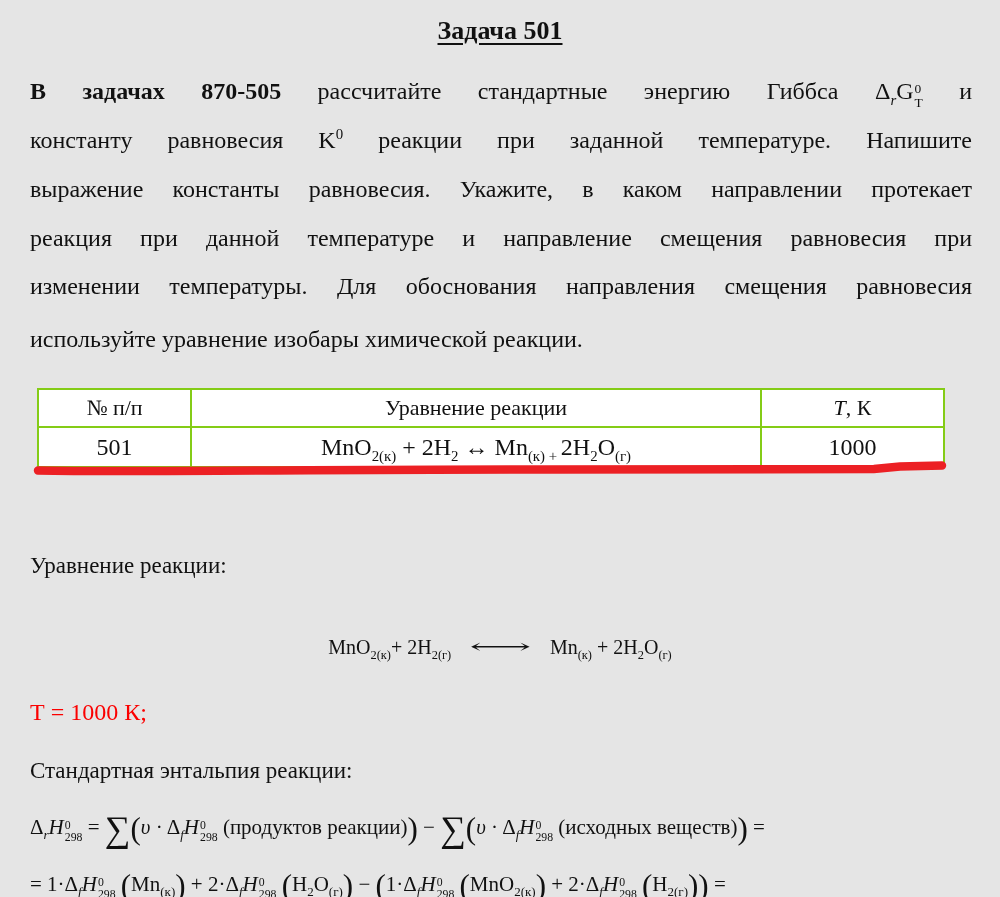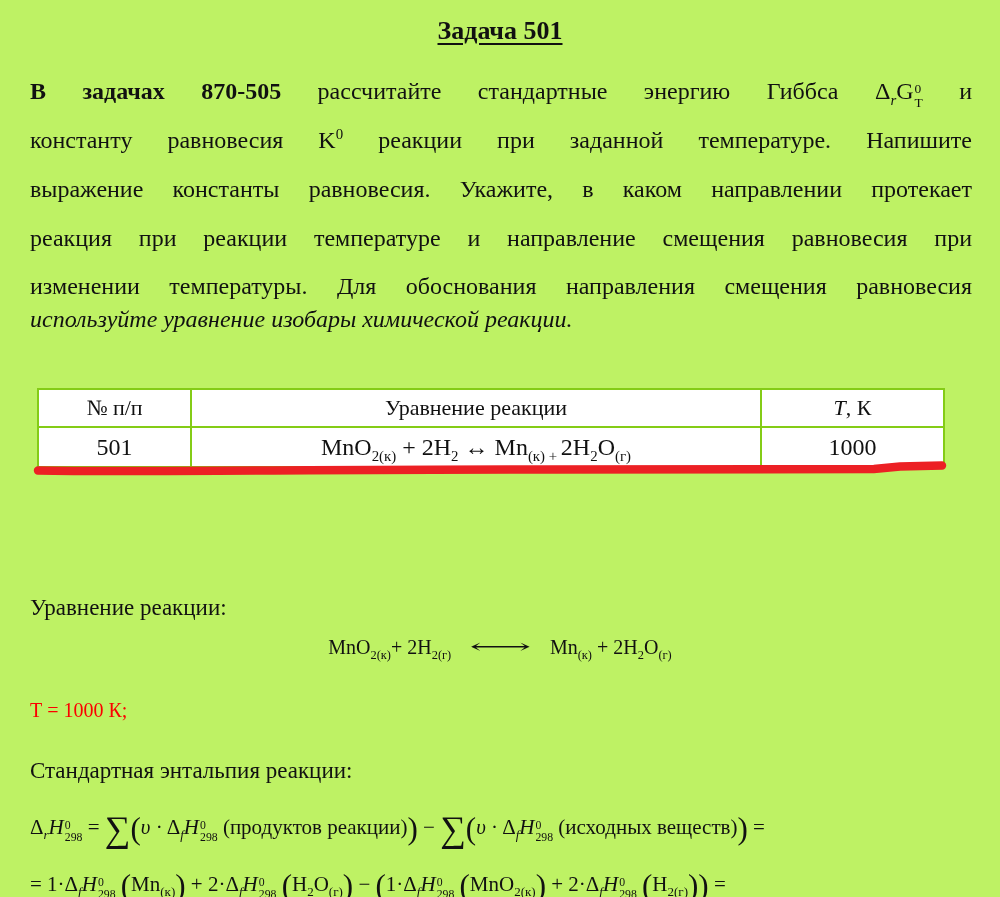--- a/index.html
+++ b/index.html
@@ -1,17 +1,17 @@
 <!DOCTYPE html>
 <html><head>
 <meta charset="utf-8">
 <style>
   html,body{margin:0;padding:0;background:#ffffff;}
   #page{
-    position:relative;width:1000px;height:897px;background:#bef264;
+    position:relative;width:1000px;height:897px;background:#e5e5e5;
     font-family:"Liberation Serif","DejaVu Serif",serif;color:#111;
     overflow:hidden;
   }
   .abs{position:absolute;}
   .center{left:0;right:0;text-align:center;}
   .ul{text-decoration:underline;text-underline-offset:4px;text-decoration-thickness:2px;}
   .title{font-size:26px;font-weight:bold;}
   .pline{left:30px;right:28px;font-size:24px;line-height:1.15;text-align:justify;text-align-last:justify;}
   .pline.last{text-align-last:left;}
   sub{font-size:0.62em;line-height:0;}
@@ -24,38 +24,38 @@
   table.ptable{border-collapse:collapse;table-layout:fixed;background:#fff;}
   table.ptable th,table.ptable td{
     border:2px solid #84cc16;text-align:center;vertical-align:middle;
     font-weight:normal;padding:0;
   }
   table.ptable th{font-size:22px;height:36px;}
   table.ptable td{font-size:24px;height:38px;}
   .label-text{font-size:23px;}
   .solhead{font-size:26px;font-weight:bold;}
   .eqline{font-size:20px;}
-  .rednote{font-size:20px;color:#fb0000;}
+  .rednote{font-size:24px;color:#fb0000;}
   .formula{font-size:21px;white-space:nowrap;}
   .marker{z-index:5;}
 </style>
 </head>
 <body>
 
 <div id="page">
 
   <div class="abs center title ul" style="top:16px;">Задача 501</div>
 
   <div>
     <div class="abs pline" style="top:78px;"><b>В задачах 870-505</b> рассчитайте стандартные энергию Гиббса Δ<sub class="it">r</sub>G<span class="ss"><span>0</span><br>Т</span> и</div>
     <div class="abs pline" style="top:127px;">константу равновесия K<sup>0</sup> реакции при заданной температуре. Напишите</div>
     <div class="abs pline" style="top:176px;">выражение константы равновесия. Укажите, в каком направлении протекает</div>
-    <div class="abs pline" style="top:225px;">реакция при реакции температуре и направление смещения равновесия при</div>
+    <div class="abs pline" style="top:225px;">реакция при данной температуре и направление смещения равновесия при</div>
     <div class="abs pline" style="top:273px;">изменении температуры. Для обоснования направления смещения равновесия</div>
-    <div class="abs pline last" style="top:306px;font-style:italic;">используйте уравнение изобары химической реакции.</div>
+    <div class="abs pline last" style="top:326px;">используйте уравнение изобары химической реакции.</div>
   </div>
 
   <table class="abs ptable" style="top:388px;left:37px;width:906px;">
     <colgroup>
         <col style="width:153px">
         <col style="width:570px">
         <col style="width:183px">
       </colgroup>
     <tbody>
       <tr>
@@ -69,21 +69,21 @@
         <td>1000</td>
       </tr>
     </tbody>
   </table>
 
   <svg class="abs marker" style="left:28px;top:456px;" width="924" height="24" viewBox="0 0 924 24">
     <path d="M10 14.5 C 120 16.5 300 13 520 13.5 C 650 14 780 13.8 846 13 L 872 10.5 L 914 9.5" stroke="#ec2024" stroke-width="8.5" fill="none" stroke-linecap="round"></path>
   </svg>
 
 
-  <div class="abs label-text" style="left:30px;top:595px;">Уравнение реакции:</div>
+  <div class="abs label-text" style="left:30px;top:553px;">Уравнение реакции:</div>
 
   <div class="abs center eqline" style="top:634px;">MnO<sub>2(к)</sub>+ 2H<sub>2(г)</sub> <span class="larr">⟷</span> Mn<sub>(к)</sub> + 2H<sub>2</sub>O<sub>(г)</sub></div>
 
   <div class="abs rednote" style="left:30px;top:699px;">Т = 1000 К;</div>
 
   <div class="abs label-text" style="left:30px;top:758px;">Стандартная энтальпия реакции:</div>
 
   <div class="abs formula" style="left:30px;top:815px;">Δ<sub class="it">r</sub><i>H</i><span class="ss"><span>0</span><br>298</span> = <span class="sum">∑</span><span class="bp">(</span><i>υ</i> · Δ<sub class="it">f</sub><i>H</i><span class="ss"><span>0</span><br>298</span> (продуктов реакции)<span class="bp">)</span> − <span class="sum">∑</span><span class="bp">(</span><i>υ</i> · Δ<sub class="it">f</sub><i>H</i><span class="ss"><span>0</span><br>298</span> (исходных веществ)<span class="bp">)</span> =</div>
 
   <div class="abs formula" style="left:30px;top:872px;">= 1·Δ<sub class="it">f</sub><i>H</i><span class="ss"><span>0</span><br>298</span> <span class="bp">(</span>Mn<sub>(к)</sub><span class="bp">)</span> + 2·Δ<sub class="it">f</sub><i>H</i><span class="ss"><span>0</span><br>298</span> <span class="bp">(</span>H<sub>2</sub>O<sub>(г)</sub><span class="bp">)</span> − <span class="bp">(</span>1·Δ<sub class="it">f</sub><i>H</i><span class="ss"><span>0</span><br>298</span> <span class="bp">(</span>MnO<sub>2(к)</sub><span class="bp">)</span> + 2·Δ<sub class="it">f</sub><i>H</i><span class="ss"><span>0</span><br>298</span> <span class="bp">(</span>H<sub>2(г)</sub><span class="bp">)</span><span class="bp">)</span> =</div>

